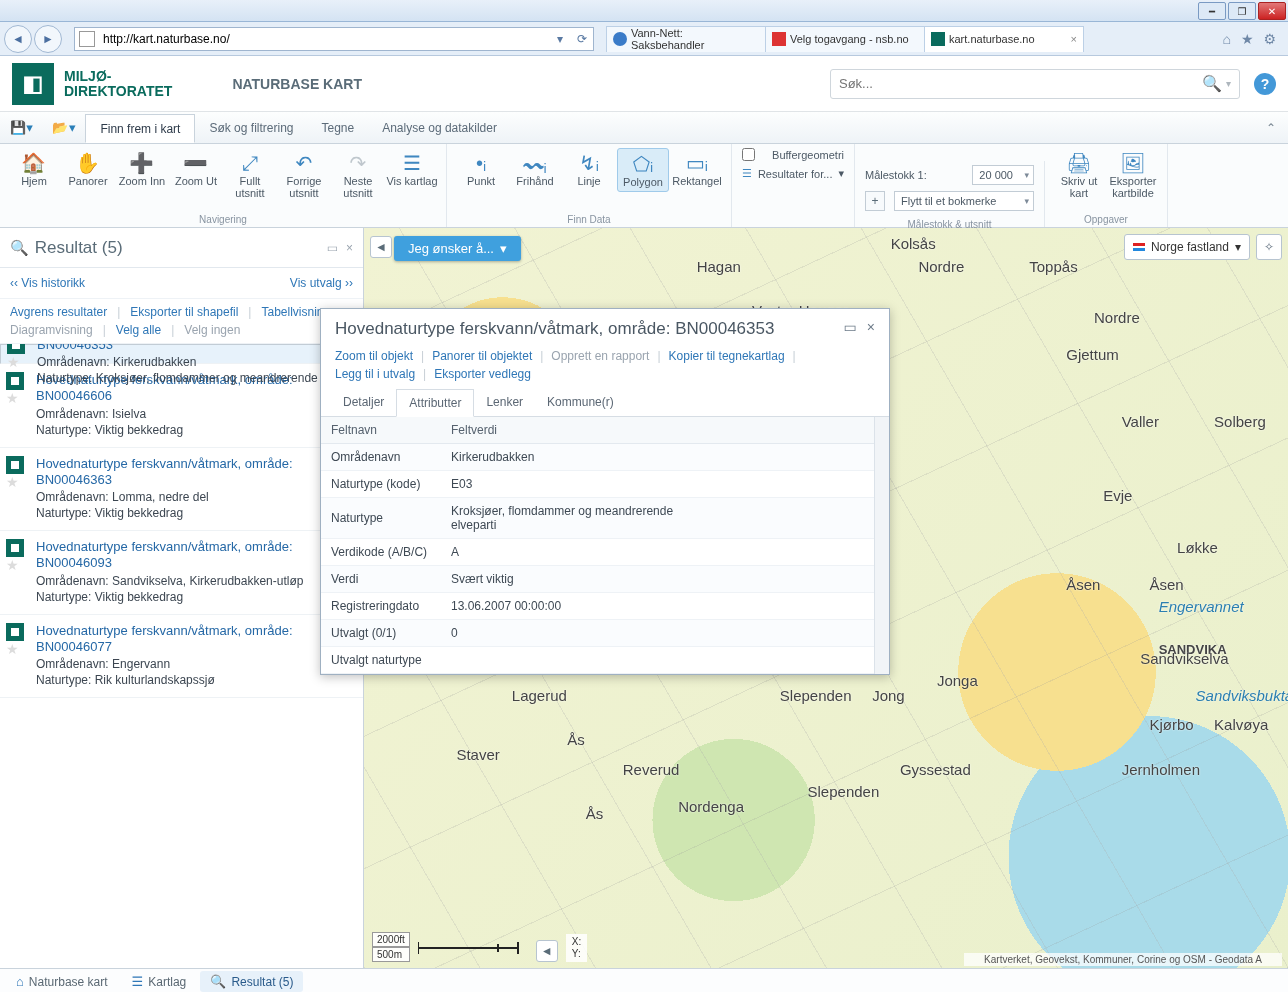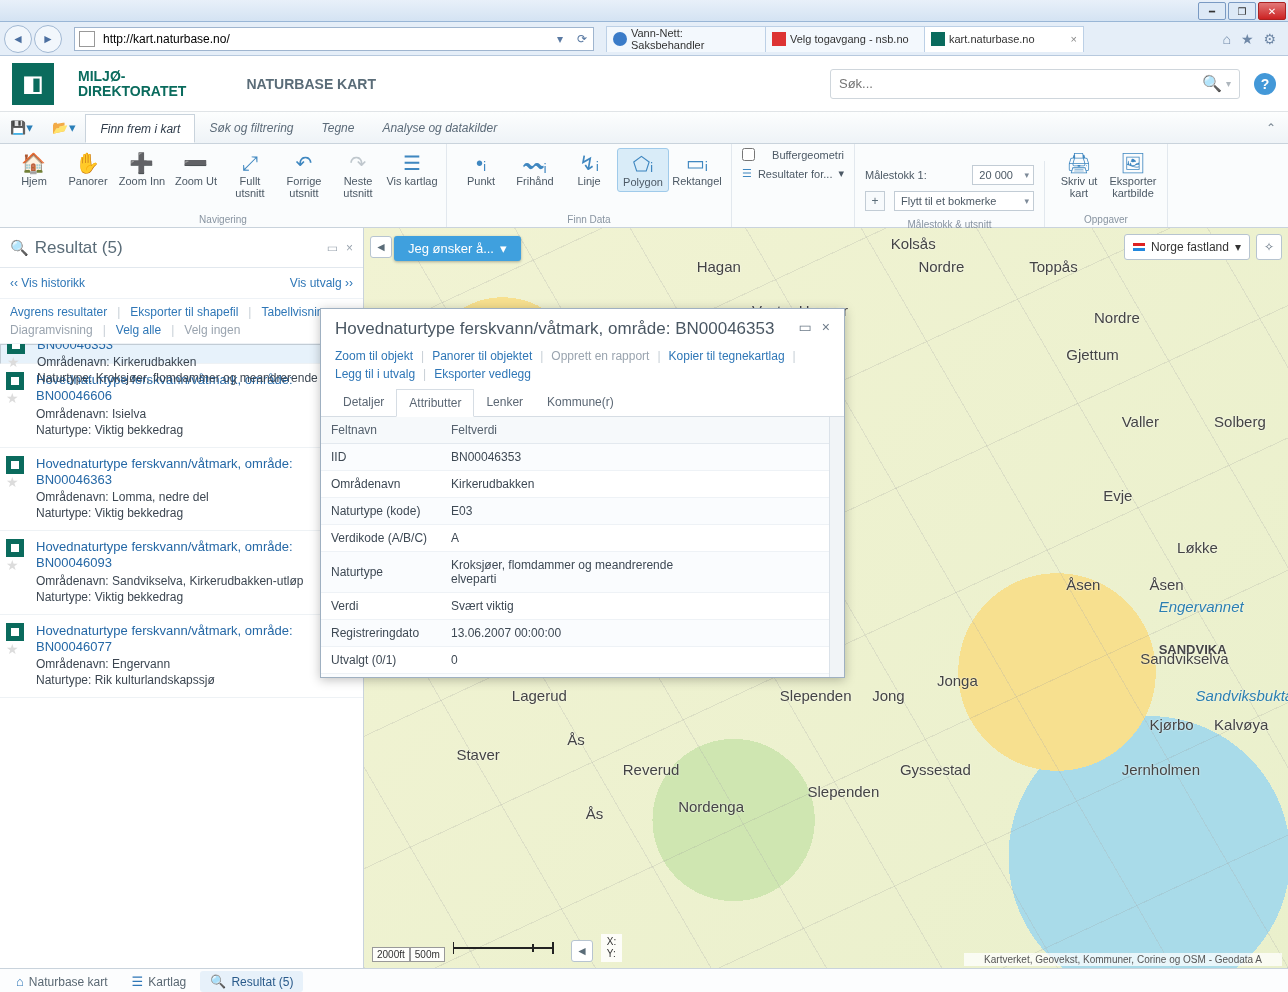--- a/index.html
+++ b/index.html
@@ -23,33 +23,33 @@
 .ie-tab { width: 160px; height: 26px; background: #f3f8fd; border: 1px solid #bcd0e6; border-bottom: 0; display: flex; align-items: center; padding: 0 6px; font-size: 11px; color:#333; margin-right: -1px; }
 .ie-tab.active { background: #fff; }
 .ie-tab .fic { width: 14px; height: 14px; margin-right: 4px; }
 .ie-tab .x { margin-left: auto; color: #888; }
 .ie-icons { margin-left: auto; display: flex; gap: 10px; color: #6f88a7; padding-right: 8px;}
 .ie-icons span { font-size: 14px; }
 
 
 .app-header { height: 56px; display: flex; align-items: center; padding: 0 12px; border-bottom: 1px solid #e0e4e7; }
 .logo-sq { width: 42px; height: 42px; background: #0a6b5d; color:#fff; display:flex; align-items:center; justify-content:center; font-weight:bold; font-size:22px; }
-.logo-text { margin-left: 24px; color:#0a6b5d; font-weight:600; line-height:1.05; font-size:14px; }
+.logo-text { margin-left: 10px; color:#0a6b5d; font-weight:600; line-height:1.05; font-size:14px; }
 .app-title { margin-left: 60px; color:#5a6c78; font-weight:600; font-size:14px; }
 .search-wrap { margin-left: auto; width: 410px; height: 30px; border:1px solid #cfd6dc; border-radius:3px; display:flex; align-items:center; padding:0 8px; }
 .search-wrap input { border:0; outline:0; flex:1; font-size:13px; color:#888; }
 .search-wrap .mag { color:#aeb6bd; font-size:16px; }
 .search-wrap .dd { color:#aeb6bd; margin-left:4px; font-size:10px;}
 .help-b { width:22px; height:22px; border-radius:11px; background:#4398d8; color:#fff; display:flex; align-items:center; justify-content:center; margin-left:14px; font-weight:bold; font-size:14px;}
 
 
 .menu-row { height: 32px; background: linear-gradient(#fdfefe,#eef3f7); border-bottom:1px solid #c9d3dc; display:flex; align-items:stretch; }
 .menu-row .mbtn { padding: 0 10px; display:flex; align-items:center; font-size:12px; color:#49576b; border-right:0; }
 .menu-row .mbtn.icon { color:#2a7fb8; font-size:13px; }
-.menu-row .mtab { padding:0 14px; display:flex; align-items:center; color:#5c6b79;font-style:italic; }
+.menu-row .mtab { padding:0 14px; display:flex; align-items:center; color:#5c6b79; }
 .menu-row .mtab.active { background:#fff; border:1px solid #c9d3dc; border-bottom-color:#fff; color:#2e3b4a; margin-top:2px; }
 .menu-row .collapse { margin-left:auto; padding:0 12px; color:#7a8894; display:flex; align-items:center;}
 
 
 .ribbon { height: 84px; background:#fafcfd; border-bottom:1px solid #c9d3dc; display:flex; }
 .rib-group { border-right:1px solid #e2e8ee; padding:4px 8px 0; display:flex; flex-direction:column; }
 .rib-tools { display:flex; gap:2px; }
 .rib-tool { width:52px; display:flex; flex-direction:column; align-items:center; padding:2px 0; border-radius:3px; }
 .rib-tool.active { background:#d9ecf8; border:1px solid #9fcaea; }
 .rib-tool .ic { font-size:20px; color:#3f87c0; height:26px; display:flex; align-items:center; justify-content:center;}
@@ -100,21 +100,21 @@
   repeating-linear-gradient(-25deg, rgba(150,150,150,.2) 0 1px, transparent 1px 120px);}
 .map-label{position:absolute;font-size:15px;color:#444;text-shadow:0 0 2px #fff;}
 .map-btn { position:absolute; top:8px; left:30px; background:#3fa0de; color:#fff; padding:5px 14px; border-radius:3px; font-size:13px; display:flex; align-items:center; gap:6px; box-shadow:0 1px 3px rgba(0,0,0,.3);}
 .map-top-right { position:absolute; top:6px; right:6px; display:flex; gap:6px; }
 .map-pill { background:#fff; border:1px solid #b7c4d0; border-radius:3px; padding:3px 8px; font-size:12px; display:flex; align-items:center; gap:6px;}
 .map-gear { background:#fff; border:1px solid #b7c4d0; width:26px; height:26px; display:flex; align-items:center; justify-content:center; border-radius:3px; color:#6d7b89;}
 .zoom-col { position:absolute; left:6px; top:8px; display:flex; flex-direction:column; gap:4px;}
 .zbtn { width:22px; height:22px; background:#fff; border:1px solid #b7c4d0; border-radius:3px; display:flex; align-items:center; justify-content:center; font-size:12px; color:#5a6c78;}
 
 
-.popup { position:absolute; left:320px; top:308px; width:525px; background:#fff; border:1px solid #9fb0c1; box-shadow:0 2px 10px rgba(0,0,0,.25); }
+.popup { position:absolute; left:320px; top:308px; width:570px; background:#fff; border:1px solid #9fb0c1; box-shadow:0 2px 10px rgba(0,0,0,.25); }
 .pop-head { padding:10px 14px 6px; display:flex; align-items:flex-start;}
 .pop-head h3 { font-size:17px; font-weight:400; color:#4a5763; }
 .pop-head .ctrls { margin-left:auto; display:flex; gap:10px; color:#6d7b89; font-size:14px;}
 .pop-links { padding:4px 14px 8px; font-size:12px; color:#2f77b7; display:flex; flex-wrap:wrap; gap:4px 8px;}
 .pop-links .sep { color:#c7cfd6; }
 .pop-links .grey { color:#9aa4af; }
 .pop-tabs { display:flex; border-bottom:1px solid #d6dde4; padding:0 10px; font-size:12px;}
 .pop-tab { padding:6px 12px; color:#5b6774; margin-bottom:-1px; }
 .pop-tab.active { border:1px solid #d6dde4; border-bottom-color:#fff; background:#fff; }
 .pop-table { width:100%; border-collapse:collapse; font-size:12px;}
@@ -436,21 +436,21 @@
       </div>
     <div class="map-top-right">
       <div class="map-pill">
           <span style="width:12px;height:8px;background:linear-gradient(#d22 33%,#fff 33% 66%,#28d 66%);"></span>
           <span>Norge fastland</span>
           <span>▾</span>
         </div>
       <div class="map-gear">✧</div>
     </div>
     <div class="map-bottom-left">
-      <div style="display:flex;flex-direction:row;">
+      <div style="display:flex;flex-direction:column;">
         <div class="scalebox">2000ft</div>
         <div class="scalebox">500m</div>
       </div>
       <svg width="110" height="28">
           <line x1="0" y1="14" x2="100" y2="14" stroke="#222" stroke-width="2"></line>
           <line x1="0" y1="8" x2="0" y2="20" stroke="#222" stroke-width="2"></line>
           <line x1="100" y1="8" x2="100" y2="20" stroke="#222" stroke-width="2"></line>
           <line x1="80" y1="10" x2="80" y2="18" stroke="#222" stroke-width="2"></line>
         </svg>
       <div style="display:flex;gap:2px;">
@@ -496,42 +496,37 @@
     <table class="pop-table">
       <thead>
           <tr>
         <th style="width:120px;">Feltnavn</th>
         <th>Feltverdi</th>
         <th style="width:160px;"></th>
       </tr>
         </thead>
       <tbody id="attr-body">
           <tr>
-            <td>IID</td>
-            <td>BN00046353</td>
-            <td></td>
-          </tr>
-          <tr>
             <td>Områdenavn</td>
             <td>Kirkerudbakken</td>
             <td></td>
           </tr>
           <tr>
             <td>Naturtype (kode)</td>
             <td>E03</td>
             <td></td>
           </tr>
           <tr>
+            <td>Naturtype</td>
+            <td>Kroksjøer, flomdammer og meandrerende elveparti</td>
+            <td></td>
+          </tr>
+          <tr>
             <td>Verdikode (A/B/C)</td>
             <td>A</td>
-            <td></td>
-          </tr>
-          <tr>
-            <td>Naturtype</td>
-            <td>Kroksjøer, flomdammer og meandrerende elveparti</td>
             <td></td>
           </tr>
           <tr>
             <td>Verdi</td>
             <td>Svært viktig</td>
             <td></td>
           </tr>
           <tr>
             <td>Registreringdato</td>
             <td>13.06.2007 00:00:00</td>

